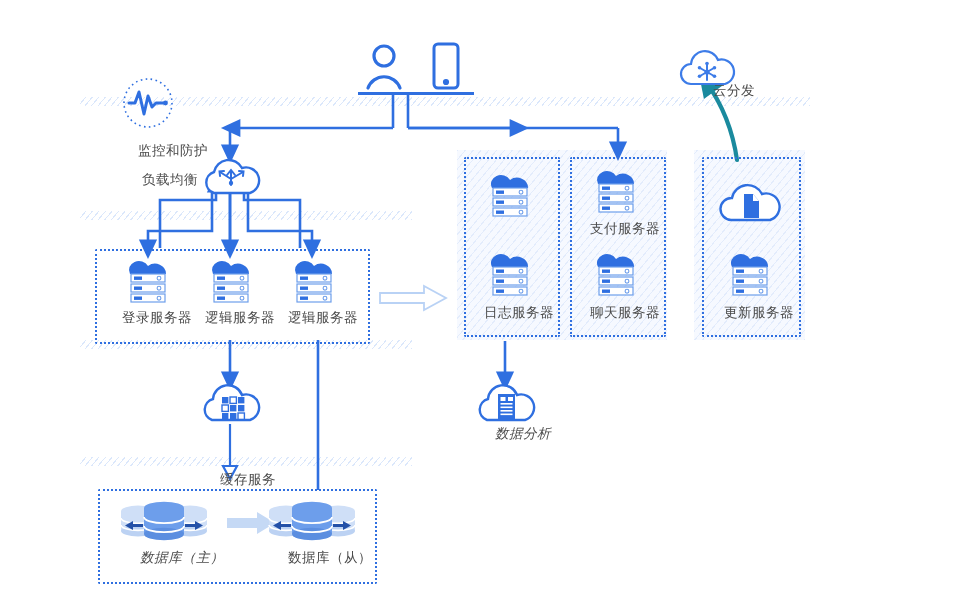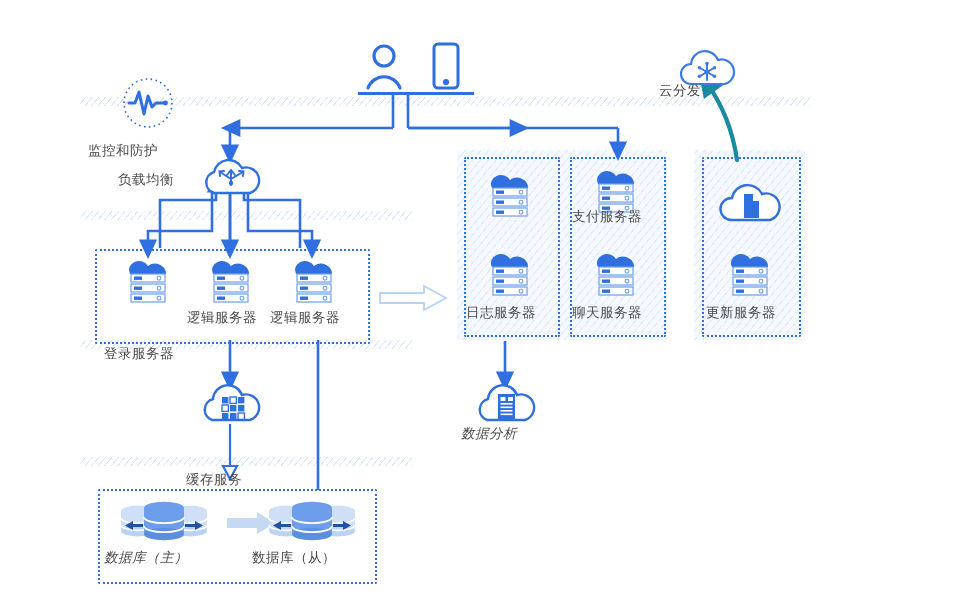--- a/index.html
+++ b/index.html
@@ -5,21 +5,21 @@
   html,body{margin:0;padding:0;}
   body{
     width:953px;height:607px;background:#ffffff;
     font-family:"Liberation Sans","DejaVu Sans",sans-serif;
     overflow:hidden;position:relative;
   }
   #stage{position:absolute;left:0;top:0;width:953px;height:607px;}
   .abs{position:absolute;}
   .label{
     color:#4a4a4a;font-size:13.5px;line-height:1.2;
-    text-align:left;white-space:nowrap;letter-spacing:.5px;
+    text-align:right;white-space:nowrap;letter-spacing:.5px;
   }
   .hatch{
     background-image:repeating-linear-gradient(
       -50deg,#d9e6fb 0px,#d9e6fb 1px,#ffffff 1px,#ffffff 5px);
     opacity:.95;
   }
   .panel-hatch{
     background-image:repeating-linear-gradient(
       -50deg,#e3ecfc 0px,#e3ecfc 1px,#f6f9ff 1px,#f6f9ff 6px);
   }
@@ -164,21 +164,21 @@
           <rect x="18" y="38.5" width="8" height="3.4"></rect>
         </g>
         <g fill="none" stroke="#6d9eeb" stroke-width="1.1">
           <circle cx="43" cy="20.2" r="1.9"></circle>
             <circle cx="43" cy="30.2" r="1.9"></circle>
           <circle cx="43" cy="40.2" r="1.9"></circle>
         </g>
       </g>
     </svg>
   </div>
-  <div class="abs label" style="left:104px;top:310px;width:88px;margin-top:36px;">登录服务器</div>
+  <div class="abs label" style="left:104px;top:310px;width:88px;">登录服务器</div>
 
   <div class="abs" style="left:199px;top:258px;width:64px;height:46px;">
     <svg width="64" height="46" viewBox="0 0 64 46">
       <path d="M14,16 A10,9 0 0 1 32,8 A11,10 0 0 1 50,16 Z" fill="#2f6fe0"></path>
       <rect x="15" y="16" width="34" height="8" fill="#ffffff" stroke="#6d9eeb" stroke-width="1.2"></rect>
       <rect x="15" y="26" width="34" height="8" fill="#ffffff" stroke="#6d9eeb" stroke-width="1.2"></rect>
       <rect x="15" y="36" width="34" height="8" fill="#ffffff" stroke="#6d9eeb" stroke-width="1.2"></rect>
       <g fill="#2f6fe0">
         <rect x="18" y="18.5" width="8" height="3.4"></rect>
           <rect x="18" y="28.5" width="8" height="3.4"></rect>
@@ -273,21 +273,21 @@
           <rect x="18" y="28.5" width="8" height="3.4"></rect>
         <rect x="18" y="38.5" width="8" height="3.4"></rect>
       </g>
       <g fill="none" stroke="#6d9eeb" stroke-width="1.1">
         <circle cx="43" cy="20.2" r="1.9"></circle>
           <circle cx="43" cy="30.2" r="1.9"></circle>
         <circle cx="43" cy="40.2" r="1.9"></circle>
       </g>
     </svg>
   </div>
-  <div class="abs label" style="left:572px;top:209px;width:88px;">支付服务器</div>
+  <div class="abs label" style="left:572px;top:221px;width:88px;">支付服务器</div>
 
   <div class="abs" style="left:584px;top:251px;width:64px;height:46px;">
     <svg width="64" height="46" viewBox="0 0 64 46">
       <path d="M14,16 A10,9 0 0 1 32,8 A11,10 0 0 1 50,16 Z" fill="#2f6fe0"></path>
       <rect x="15" y="16" width="34" height="8" fill="#ffffff" stroke="#6d9eeb" stroke-width="1.2"></rect>
       <rect x="15" y="26" width="34" height="8" fill="#ffffff" stroke="#6d9eeb" stroke-width="1.2"></rect>
       <rect x="15" y="36" width="34" height="8" fill="#ffffff" stroke="#6d9eeb" stroke-width="1.2"></rect>
       <g fill="#2f6fe0">
         <rect x="18" y="18.5" width="8" height="3.4"></rect>
           <rect x="18" y="28.5" width="8" height="3.4"></rect>

